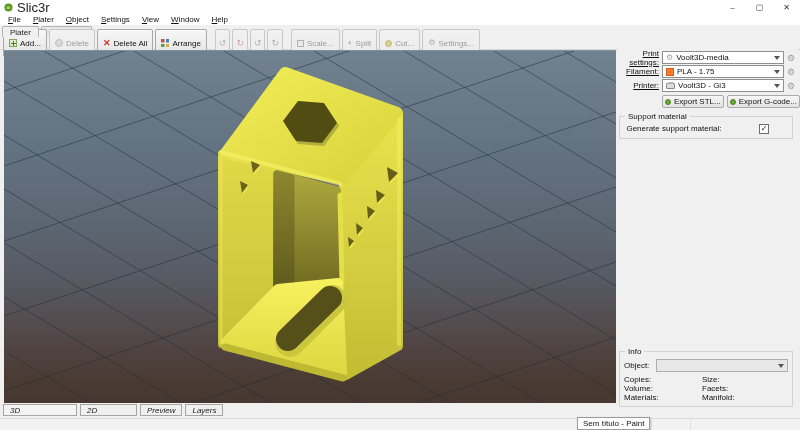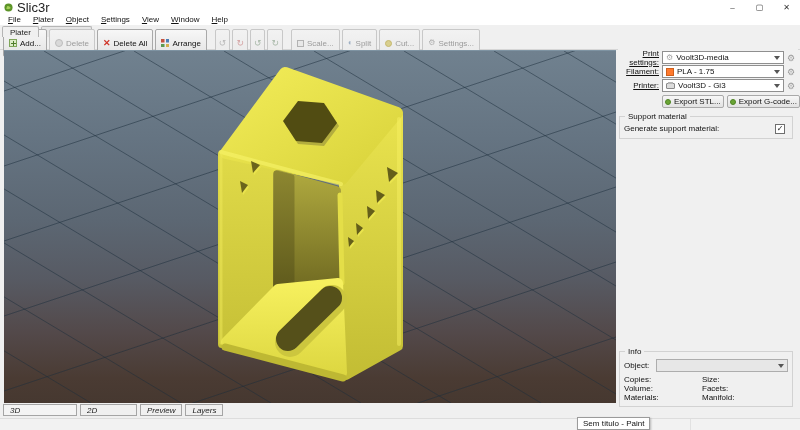--- a/index.html
+++ b/index.html
@@ -60,21 +60,21 @@
   .gearbtn { width:14px; text-align:center; color:#9a9a9a; font-size:9px; }
   .combo-gear { color:#a6a6a6; font-size:8px; }
   .swatch { width:8px; height:8px; background:#ff7a2e; border:1px solid #cf5f1c; }
   .printer-glyph { width:9px; height:6px; background:#dcdcdc; border:1px solid #8a8a8a; border-radius:1px; position:relative; }
   .printer-glyph::after { content:""; position:absolute; left:1px; top:-2px; width:5px; height:2px; background:#b5b5b5; }
 
   .export-row { display:flex; gap:3px; margin:3px 0 0 44px; }
   .ebtn { height:13px; flex:1; display:flex; align-items:center; justify-content:center; gap:3px; border:1px solid #a9a9a9; border-radius:2px; background:linear-gradient(#f7f7f7,#e2e2e2); white-space:nowrap; padding:0 2px; }
   .ic-export { width:6px; height:6px; border-radius:50%; background:#6aa535; border:1px solid #4e8424; }
 
-  .group { border:1px solid #d2d2d2; margin:8px 5px 4px 1px; position:relative; padding:7px 4px 4px 4px; }
+  .group { border:1px solid #d2d2d2; margin:8px 5px 4px 1px; position:relative; padding:7px 20px 4px 4px;text-align:center; }
   .group-title { position:absolute; top:-5px; left:5px; background:#f0f0f0; padding:0 3px; color:#111; }
   .support-row { display:flex; align-items:flex-start; }
   .support-text { width:100px; line-height:1.25; }
   .checkbox { margin-left:auto; margin-right:3px; width:10px; height:10px; border:1px solid #6e6e6e; background:#fff; display:flex; align-items:center; justify-content:center; font-size:8px; color:#222; line-height:10px; }
 
   .info-group { position:absolute; top:303px; left:1px; right:5px; border:1px solid #d2d2d2; padding:7px 4px 4px 4px; }
   .info-group .group-title { top:-5px; }
   .objrow { display:flex; align-items:center; height:13px; margin-bottom:3px; }
   .objlabel { width:32px; }
   .combo.disabled { background:#e7e7e7; border-color:#adadad; }

